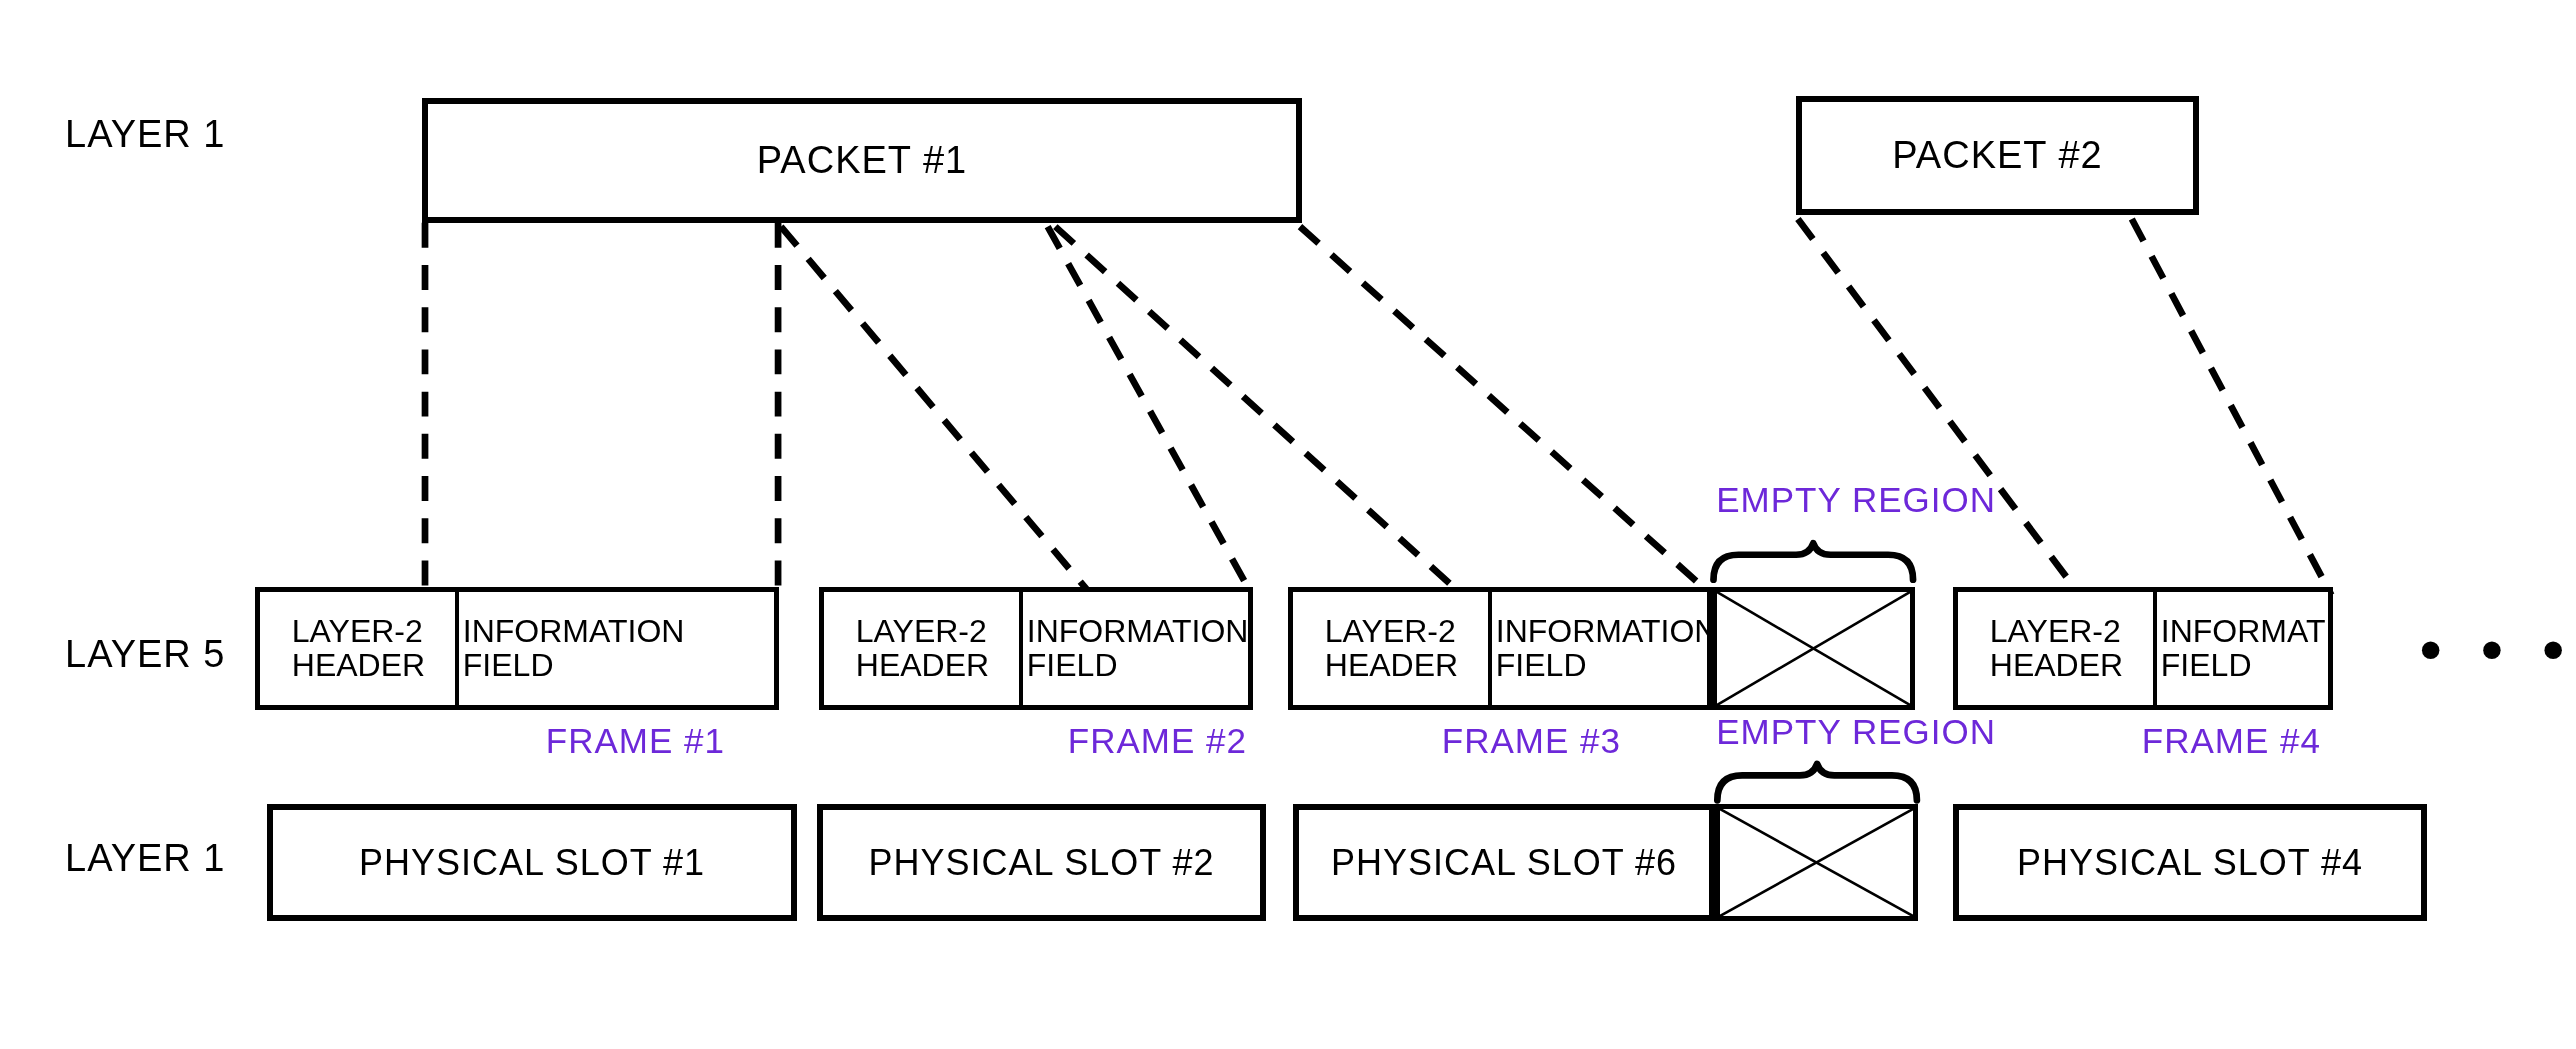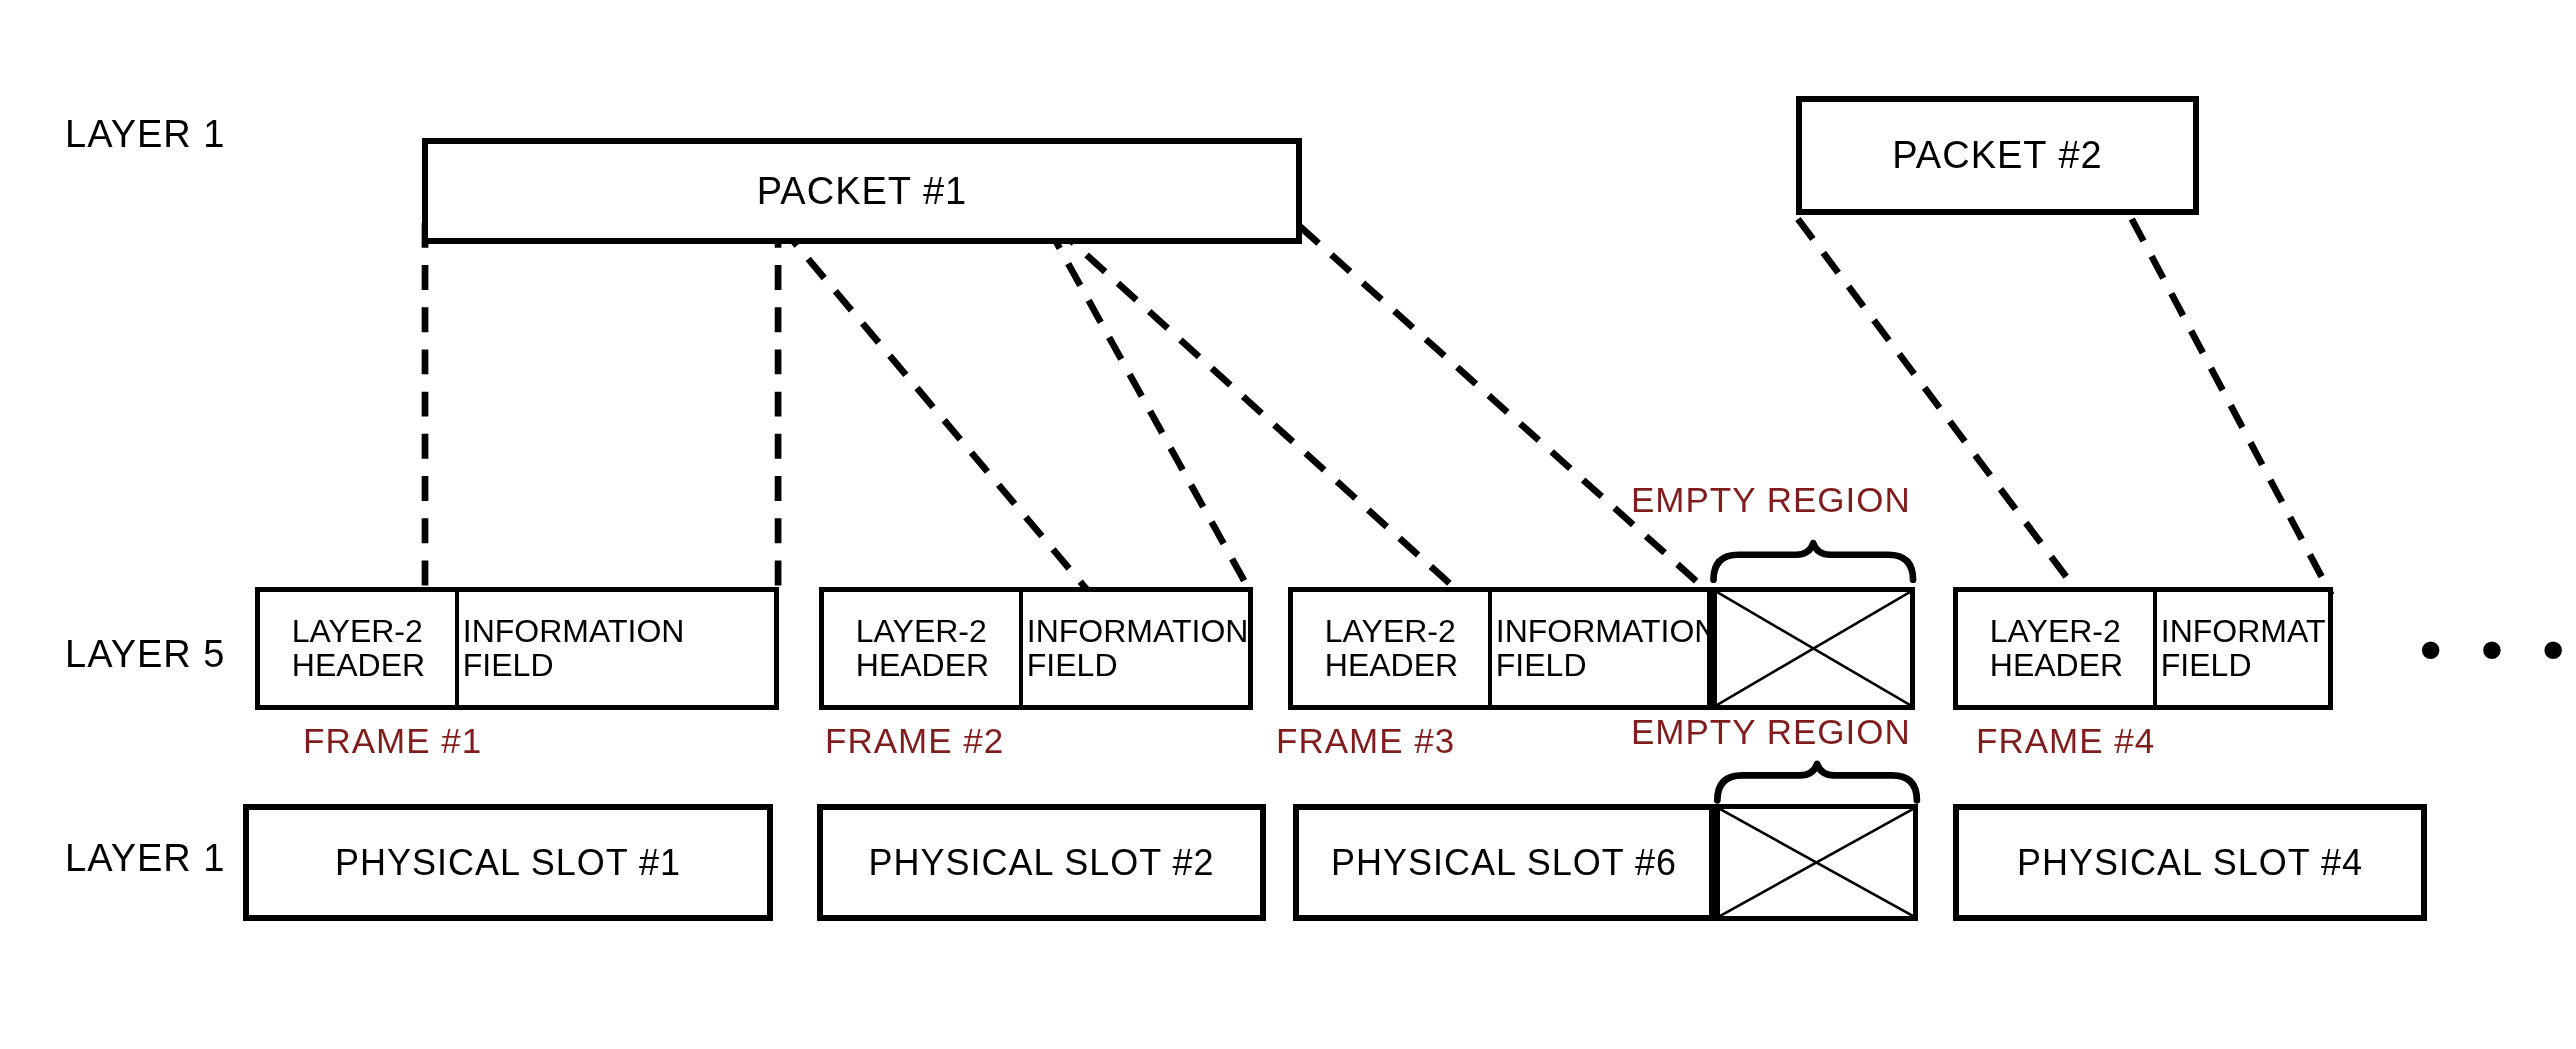--- a/index.html
+++ b/index.html
@@ -101,24 +101,24 @@
     font-size: 36px;
     color: #000000;
     letter-spacing: 1px;
     white-space: nowrap;
   }
 
   
   .caption {
     position: absolute;
     font-size: 35px;
-    color: #7f1d1d;
-    letter-spacing: 1px;
-    white-space: nowrap;
-    text-align: left;
+    color: #6d28d9;
+    letter-spacing: 1px;
+    white-space: nowrap;
+    text-align: right;
   }
 
   
   .dots {
     position: absolute;
     font-size: 61px;
     font-weight: bold;
     color: #000000;
     letter-spacing: 11.5px;
     line-height: 1;
@@ -160,21 +160,21 @@
     </g>
 
     <g fill="none" stroke="#000000" stroke-width="7" stroke-linecap="round" stroke-linejoin="round">
       <path d="M 1786 604 Q 1786 578 1812 578 L 1872 578 Q 1886 578 1890 566 Q 1894 578 1908 578 L 1968 578 Q 1994 578 1994 604"></path>
       <path d="M 1790 834 Q 1790 808 1816 808 L 1876 808 Q 1890 808 1894 796 Q 1898 808 1912 808 L 1972 808 Q 1998 808 1998 834"></path>
     </g>
   </svg>
 
   <div class="layer-label" style="left:65px; top:113px;">LAYER 1</div>
 
-  <div class="packet-box" style="left:422px; top:98px; width:880px; height:106px;margin-top:40px;">
+  <div class="packet-box" style="left:422px; top:98px; width:880px; height:125px;">
     <span class="packet-label">PACKET #1</span>
   </div>
 
   <div class="packet-box" style="left:1796px; top:96px; width:403px; height:119px;">
     <span class="packet-label">PACKET #2</span>
   </div>
 
   <div class="caption" style="left:1631px; top:480px; width:365px;">EMPTY REGION</div>
 
   <div class="layer-label" style="left:65px; top:633px;">LAYER 5</div>
@@ -233,21 +233,21 @@
       <span class="cell-line">INFORMATION</span>
       <span class="cell-line">FIELD</span>
     </div>
   </div>
   <div class="caption" style="left:1976px; top:721px; width:345px;">FRAME #4</div>
 
   <div class="dots" style="left:2420px; top:619px;">• • •</div>
 
   <div class="layer-label" style="left:65px; top:837px;">LAYER 1</div>
 
-  <div class="slot-box" style="left:243px; top:804px; width:530px; height:117px;">
+  <div class="slot-box" style="left:267px; top:804px; width:530px; height:117px;">
     <span class="slot-label">PHYSICAL SLOT #1</span>
   </div>
 
   <div class="slot-box" style="left:817px; top:804px; width:449px; height:117px;">
     <span class="slot-label">PHYSICAL SLOT #2</span>
   </div>
 
   <div class="slot-box" style="left:1293px; top:804px; width:422px; height:117px;">
     <span class="slot-label">PHYSICAL SLOT #6</span>
   </div>

